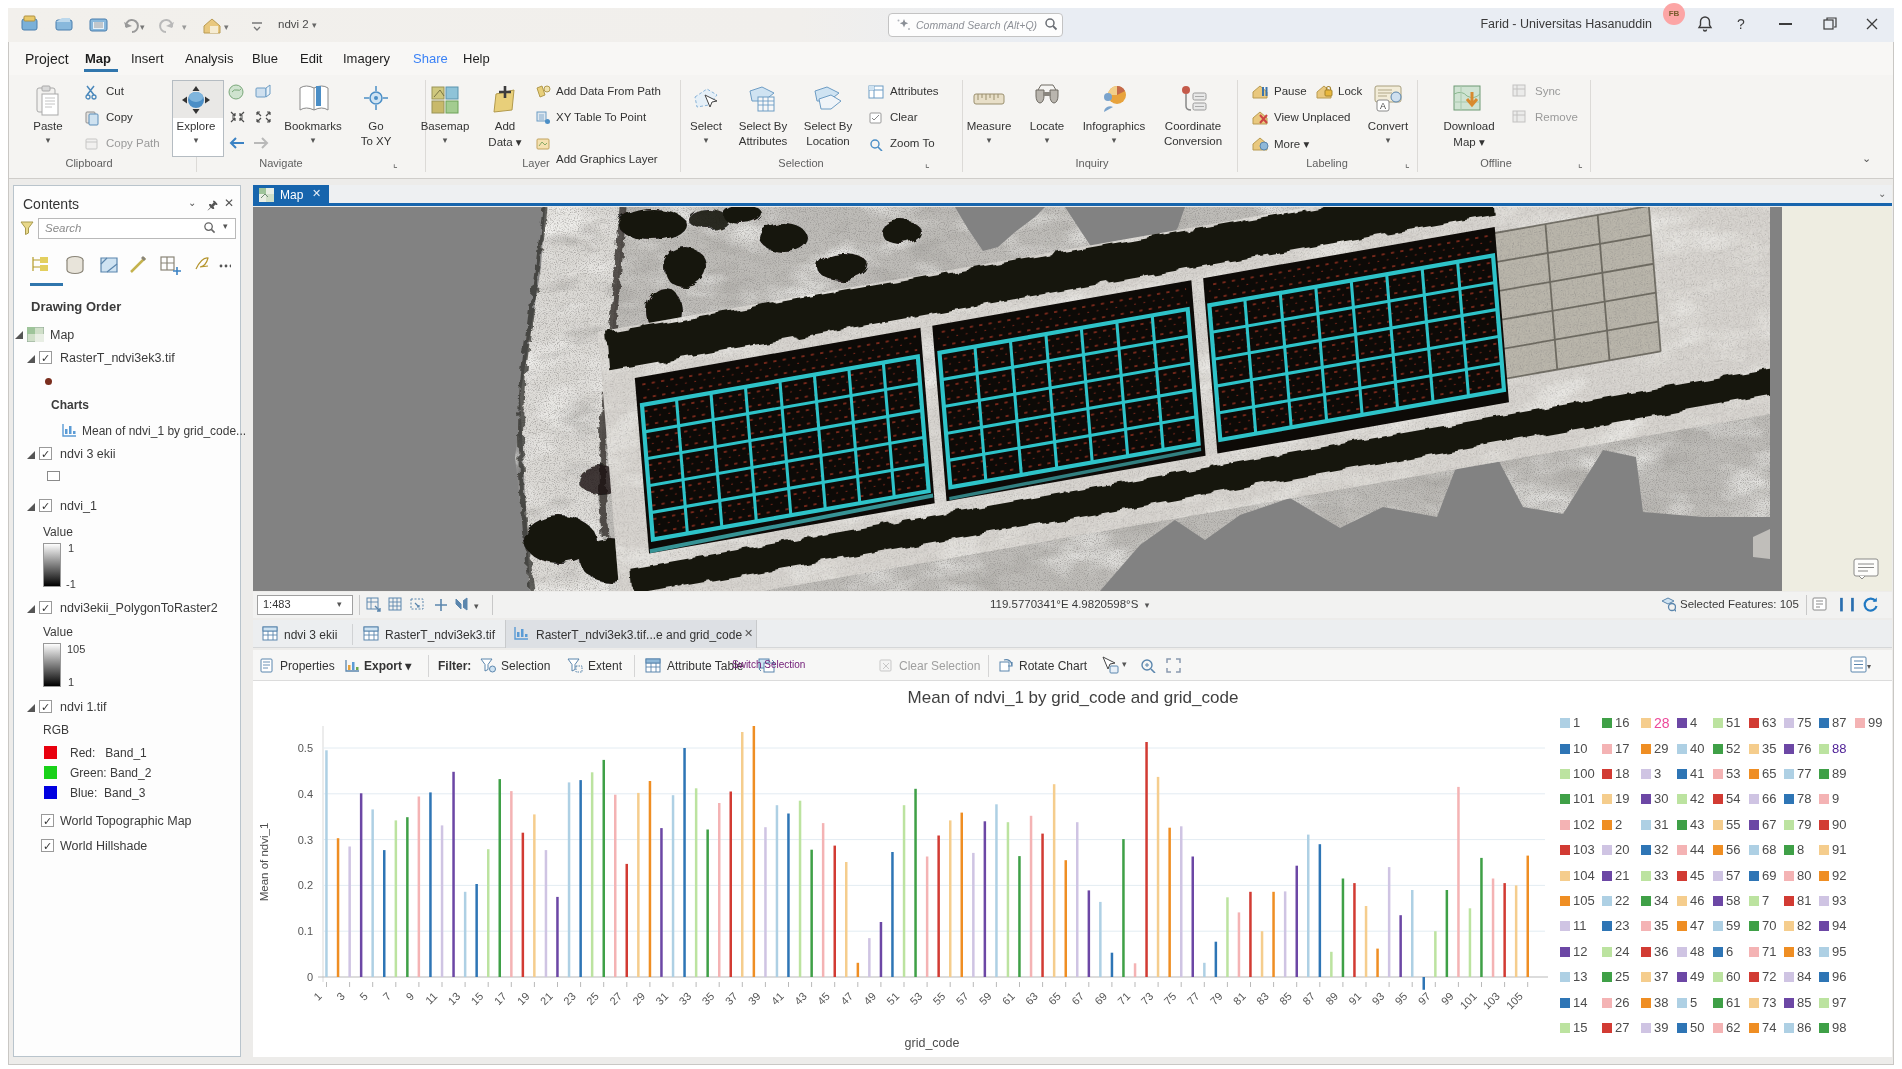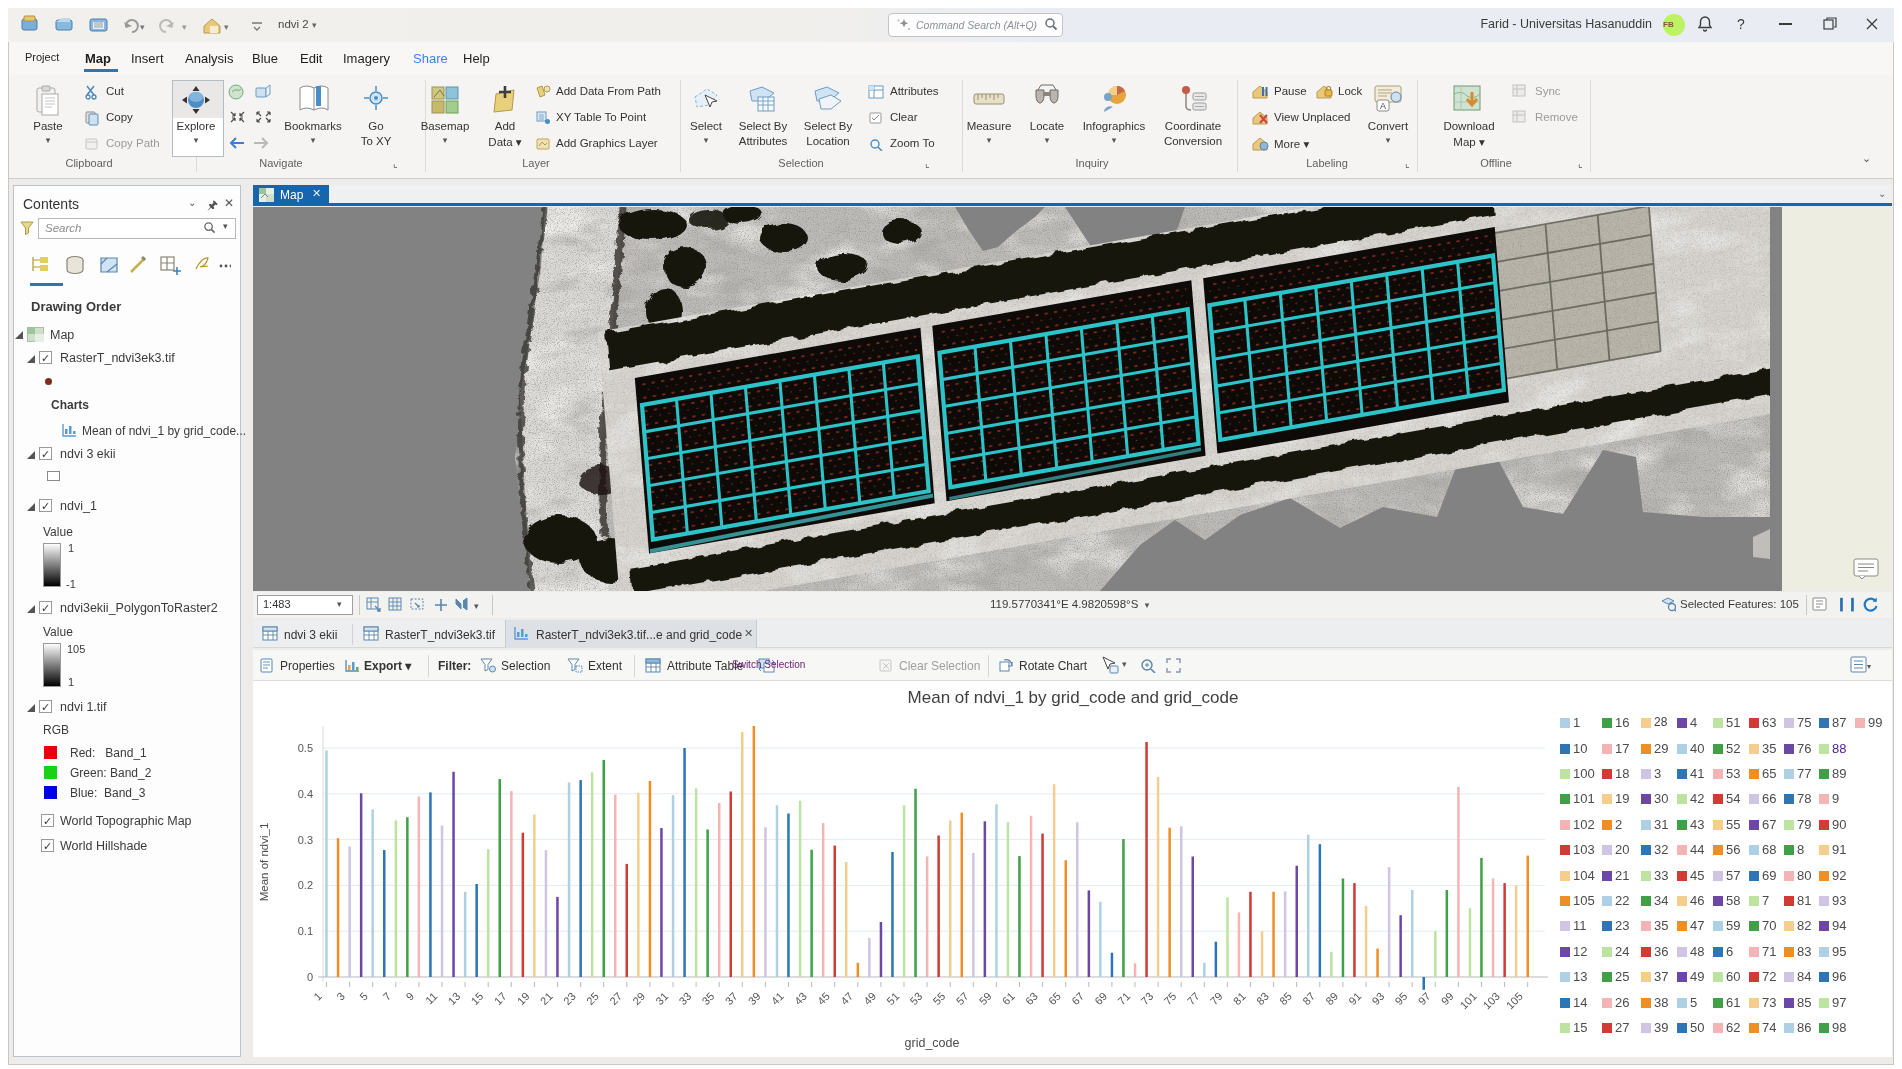--- a/index.html
+++ b/index.html
@@ -47,37 +47,37 @@
     <circle cx="2.5" cy="2.5" r="1" fill="#b0b4ba"></circle>
     <circle cx="13" cy="11" r="1" fill="#b0b4ba"></circle>
   </svg>
 <div class="abs" style="left:916px;top:19px;font-size:10.5px;font-style:italic;color:#8d9097">Command Search (Alt+Q)</div>
 <svg class="abs" style="left:1044px;top:17px" width="14" height="15" viewBox="0 0 14 15">
     <circle cx="6" cy="6" r="4" fill="none" stroke="#6a6e74" stroke-width="1.5"></circle>
     <path d="M9 9 l3.5 3.5" stroke="#6a6e74" stroke-width="1.8"></path>
   </svg>
 
 <div class="abs" style="left:1432px;top:17px;width:220px;text-align:right;font-size:12.5px;color:#3a3a3a">Farid - Universitas Hasanuddin</div>
-<div class="abs" style="left:1663px;top:14px;width:22px;height:22px;border-radius:50%;background:#bef264;font-size:8px;color:#7a5c2e;line-height:22px;font-weight:bold">FB</div>
+<div class="abs" style="left:1663px;top:3px;width:22px;height:22px;border-radius:50%;background:#fca5a5;font-size:8px;color:#7a5c2e;text-align:center;line-height:22px;font-weight:bold">FB</div>
 <svg class="abs" style="left:1697px;top:15px" width="16" height="18" viewBox="0 0 16 18">
     <path d="M8 2 a4.5 4.5 0 0 1 4.5 4.5 V10 l1.5 2.5 H2 L3.5 10 V6.5 A4.5 4.5 0 0 1 8 2z" fill="none" stroke="#3c3c3c" stroke-width="1.4"></path>
     <path d="M6.5 14.5 a1.5 1.5 0 0 0 3 0" fill="none" stroke="#3c3c3c" stroke-width="1.4"></path>
   </svg>
 <div class="abs" style="left:1737px;top:16px;font-size:14px;color:#3c3c3c">?</div>
 <div class="abs" style="left:1779px;top:23px;width:13px;height:1.6px;background:#3c3c3c"></div>
 <svg class="abs" style="left:1823px;top:17px" width="14" height="14" viewBox="0 0 14 14">
     <rect x="1" y="3" width="9" height="9" fill="none" stroke="#3c3c3c" stroke-width="1.2"></rect>
     <path d="M4 3 V1 h9 v9 h-2" fill="none" stroke="#3c3c3c" stroke-width="1.2"></path>
   </svg>
 <svg class="abs" style="left:1866px;top:18px" width="12" height="12" viewBox="0 0 12 12">
     <path d="M1 1 L11 11 M11 1 L1 11" stroke="#3c3c3c" stroke-width="1.3"></path>
   </svg>
 
 <div class="abs" style="left:9px;top:42px;width:1884px;height:33px;background:#f8f7f5"></div>
-<div class="abs" style="left:25px;top:51px;font-size:11px;color:#1e1e1e">Project</div>
+<div class="abs" style="left:25px;top:51px;font-size:14px;color:#1e1e1e">Project</div>
 <div class="abs" style="left:85px;top:51px;font-size:13px;color:#1e1e1e;font-weight:bold">Map</div>
 <div class="abs" style="left:84px;top:69px;width:34px;height:3px;background:#3076ad"></div>
 <div class="abs" style="left:131px;top:51px;font-size:13px;color:#1e1e1e">Insert</div>
 <div class="abs" style="left:185px;top:51px;font-size:13px;color:#1e1e1e">Analysis</div>
 <div class="abs" style="left:252px;top:51px;font-size:13px;color:#1e1e1e">Blue</div>
 <div class="abs" style="left:300px;top:51px;font-size:13px;color:#1e1e1e">Edit</div>
 <div class="abs" style="left:343px;top:51px;font-size:13px;color:#1e1e1e">Imagery</div>
 <div class="abs" style="left:413px;top:51px;font-size:13px;color:#3b82f6">Share</div>
 <div class="abs" style="left:463px;top:51px;font-size:13px;color:#1e1e1e">Help</div>
 
@@ -207,21 +207,21 @@
 <svg class="abs" style="left:536px;top:111px" width="15" height="14" viewBox="0 0 15 14">
     <rect x="1" y="1" width="9" height="9" fill="#dfe8f0" stroke="#6d9cc4"></rect>
     <path d="M3 4h5M3 6h5M3 8h5" stroke="#6d9cc4" stroke-width=".8"></path>
     <circle cx="11.5" cy="10.5" r="2.5" fill="#4b8ec6"></circle>
   </svg>
 <div class="rtxt" style="left:556px;top:111px">XY Table To Point</div>
 <svg class="abs" style="left:536px;top:137px" width="15" height="14" viewBox="0 0 15 14">
     <rect x="1" y="2" width="12" height="10" rx="1" fill="#f5e1b0" stroke="#c2a35e"></rect>
     <path d="M3 9 l3 -4 3 3 2 -2" stroke="#8a6" fill="none"></path>
   </svg>
-<div class="rtxt" style="left:556px;top:137px">Add Graphics Layer</div>
+<div class="rtxt" style="left:556px;top:153px">Add Graphics Layer</div>
 
 <svg class="abs" style="left:691px;top:85px" width="30" height="30" viewBox="0 0 30 30">
     <path d="M4 12 L16 4 26 10 18 20 6 22z" fill="#e6f0f8" stroke="#8ab4d8" stroke-dasharray="3 2"></path>
     <path d="M14 10 l5 12 2 -5 5 -1z" fill="#fff" stroke="#444"></path>
   </svg>
 <div class="rtxt ctr" style="left:706px;top:120px">Select</div>
 <div class="abs ctr" style="left:706px;top:135px;font-size:9px;color:#555">▾</div>
 <svg class="abs" style="left:748px;top:85px" width="30" height="30" viewBox="0 0 30 30">
     <path d="M2 6 L14 2 26 8 16 16 4 16z" fill="#cfe3f2" stroke="#6d9cc4"></path>
     <rect x="10" y="12" width="16" height="14" fill="#f8f8f8" stroke="#6d9cc4"></rect>
@@ -979,21 +979,21 @@
 <div style="position:absolute;left:1615px;top:918px;font-size:13px;color:#4c4c4c">23</div>
 <div style="position:absolute;left:1602px;top:947px;width:10px;height:10px;background:#bce3a0"></div>
 <div style="position:absolute;left:1615px;top:944px;font-size:13px;color:#4c4c4c">24</div>
 <div style="position:absolute;left:1602px;top:972px;width:10px;height:10px;background:#3fa047"></div>
 <div style="position:absolute;left:1615px;top:969px;font-size:13px;color:#4c4c4c">25</div>
 <div style="position:absolute;left:1602px;top:998px;width:10px;height:10px;background:#f4b3b4"></div>
 <div style="position:absolute;left:1615px;top:995px;font-size:13px;color:#4c4c4c">26</div>
 <div style="position:absolute;left:1602px;top:1023px;width:10px;height:10px;background:#d23b33"></div>
 <div style="position:absolute;left:1615px;top:1020px;font-size:13px;color:#4c4c4c">27</div>
 <div style="position:absolute;left:1641px;top:718px;width:10px;height:10px;background:#f5cd8d"></div>
-<div style="position:absolute;left:1654px;top:715px;font-size:12px;color:#404040">28</div>
+<div style="position:absolute;left:1654px;top:715px;font-size:14px;color:#ec4899">28</div>
 <div style="position:absolute;left:1641px;top:744px;width:10px;height:10px;background:#ef8e23"></div>
 <div style="position:absolute;left:1654px;top:741px;font-size:13px;color:#4c4c4c">29</div>
 <div style="position:absolute;left:1641px;top:769px;width:10px;height:10px;background:#cfc4e3"></div>
 <div style="position:absolute;left:1654px;top:766px;font-size:13px;color:#4c4c4c">3</div>
 <div style="position:absolute;left:1641px;top:794px;width:10px;height:10px;background:#6c47a5"></div>
 <div style="position:absolute;left:1654px;top:791px;font-size:13px;color:#4c4c4c">30</div>
 <div style="position:absolute;left:1641px;top:820px;width:10px;height:10px;background:#aed0e4"></div>
 <div style="position:absolute;left:1654px;top:817px;font-size:13px;color:#4c4c4c">31</div>
 <div style="position:absolute;left:1641px;top:845px;width:10px;height:10px;background:#2e75b5"></div>
 <div style="position:absolute;left:1654px;top:842px;font-size:13px;color:#4c4c4c">32</div>

